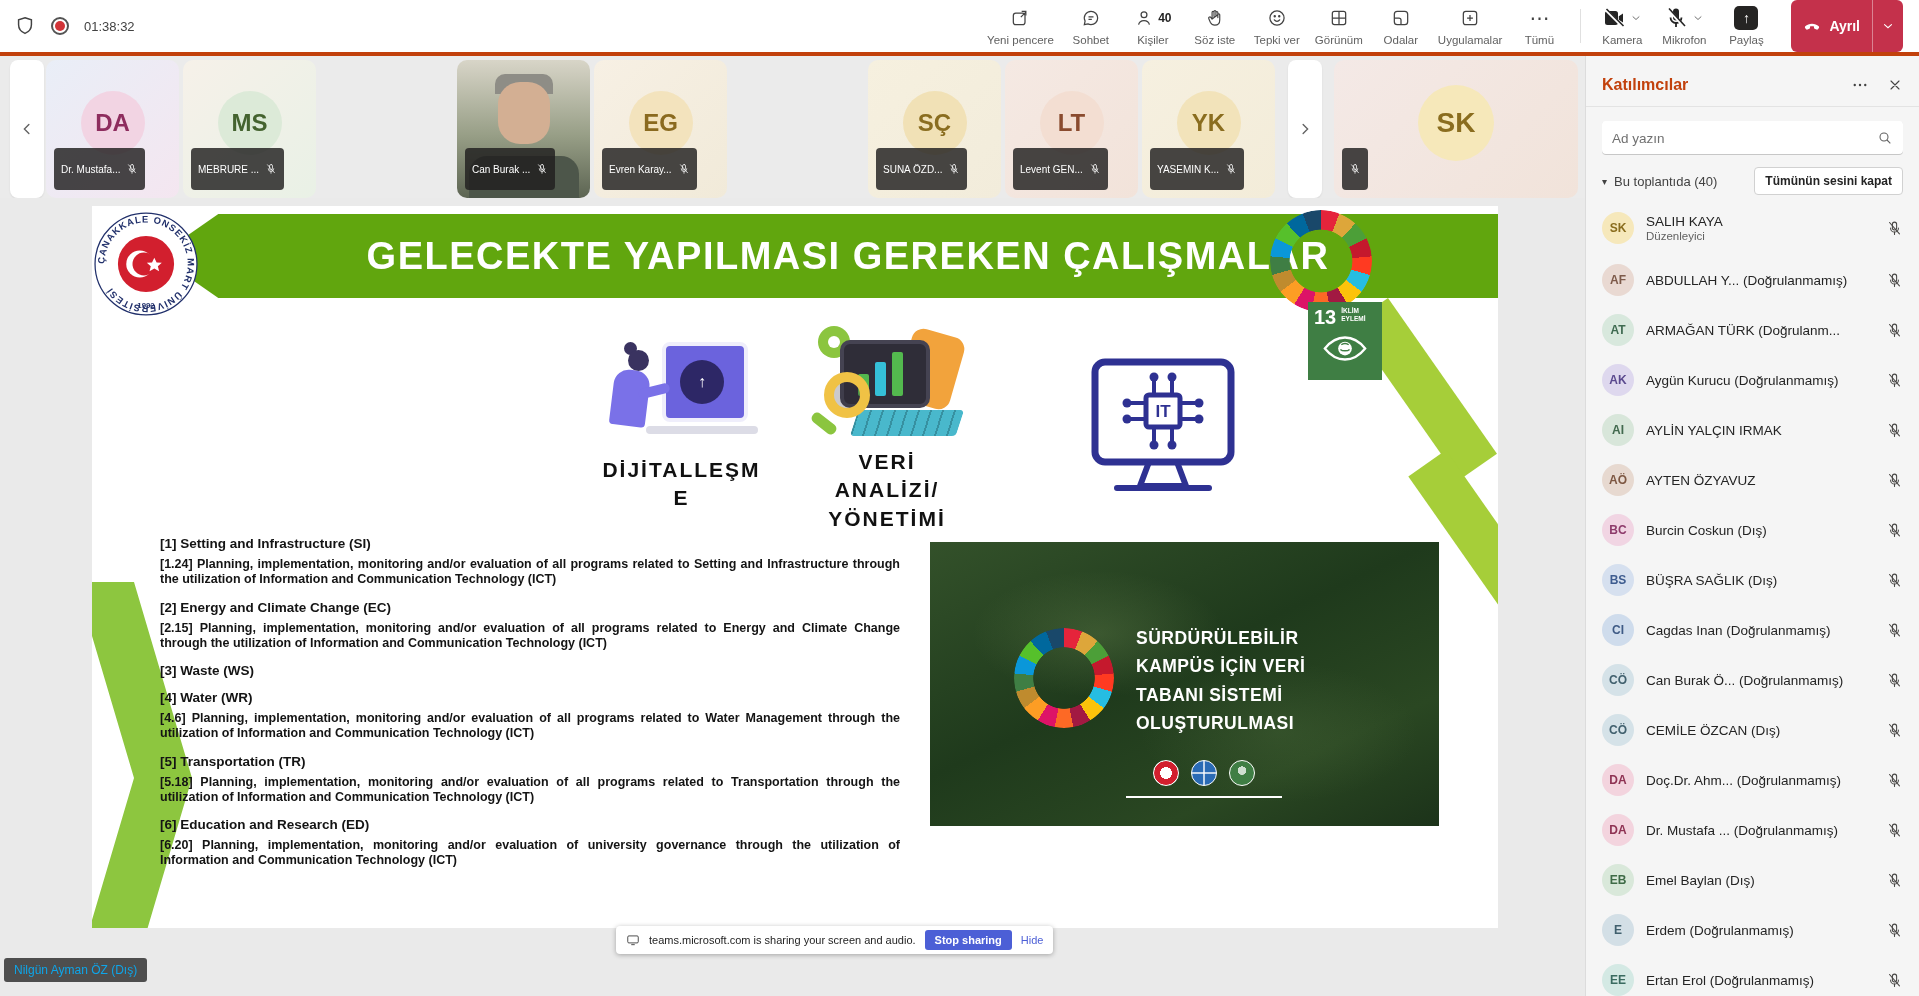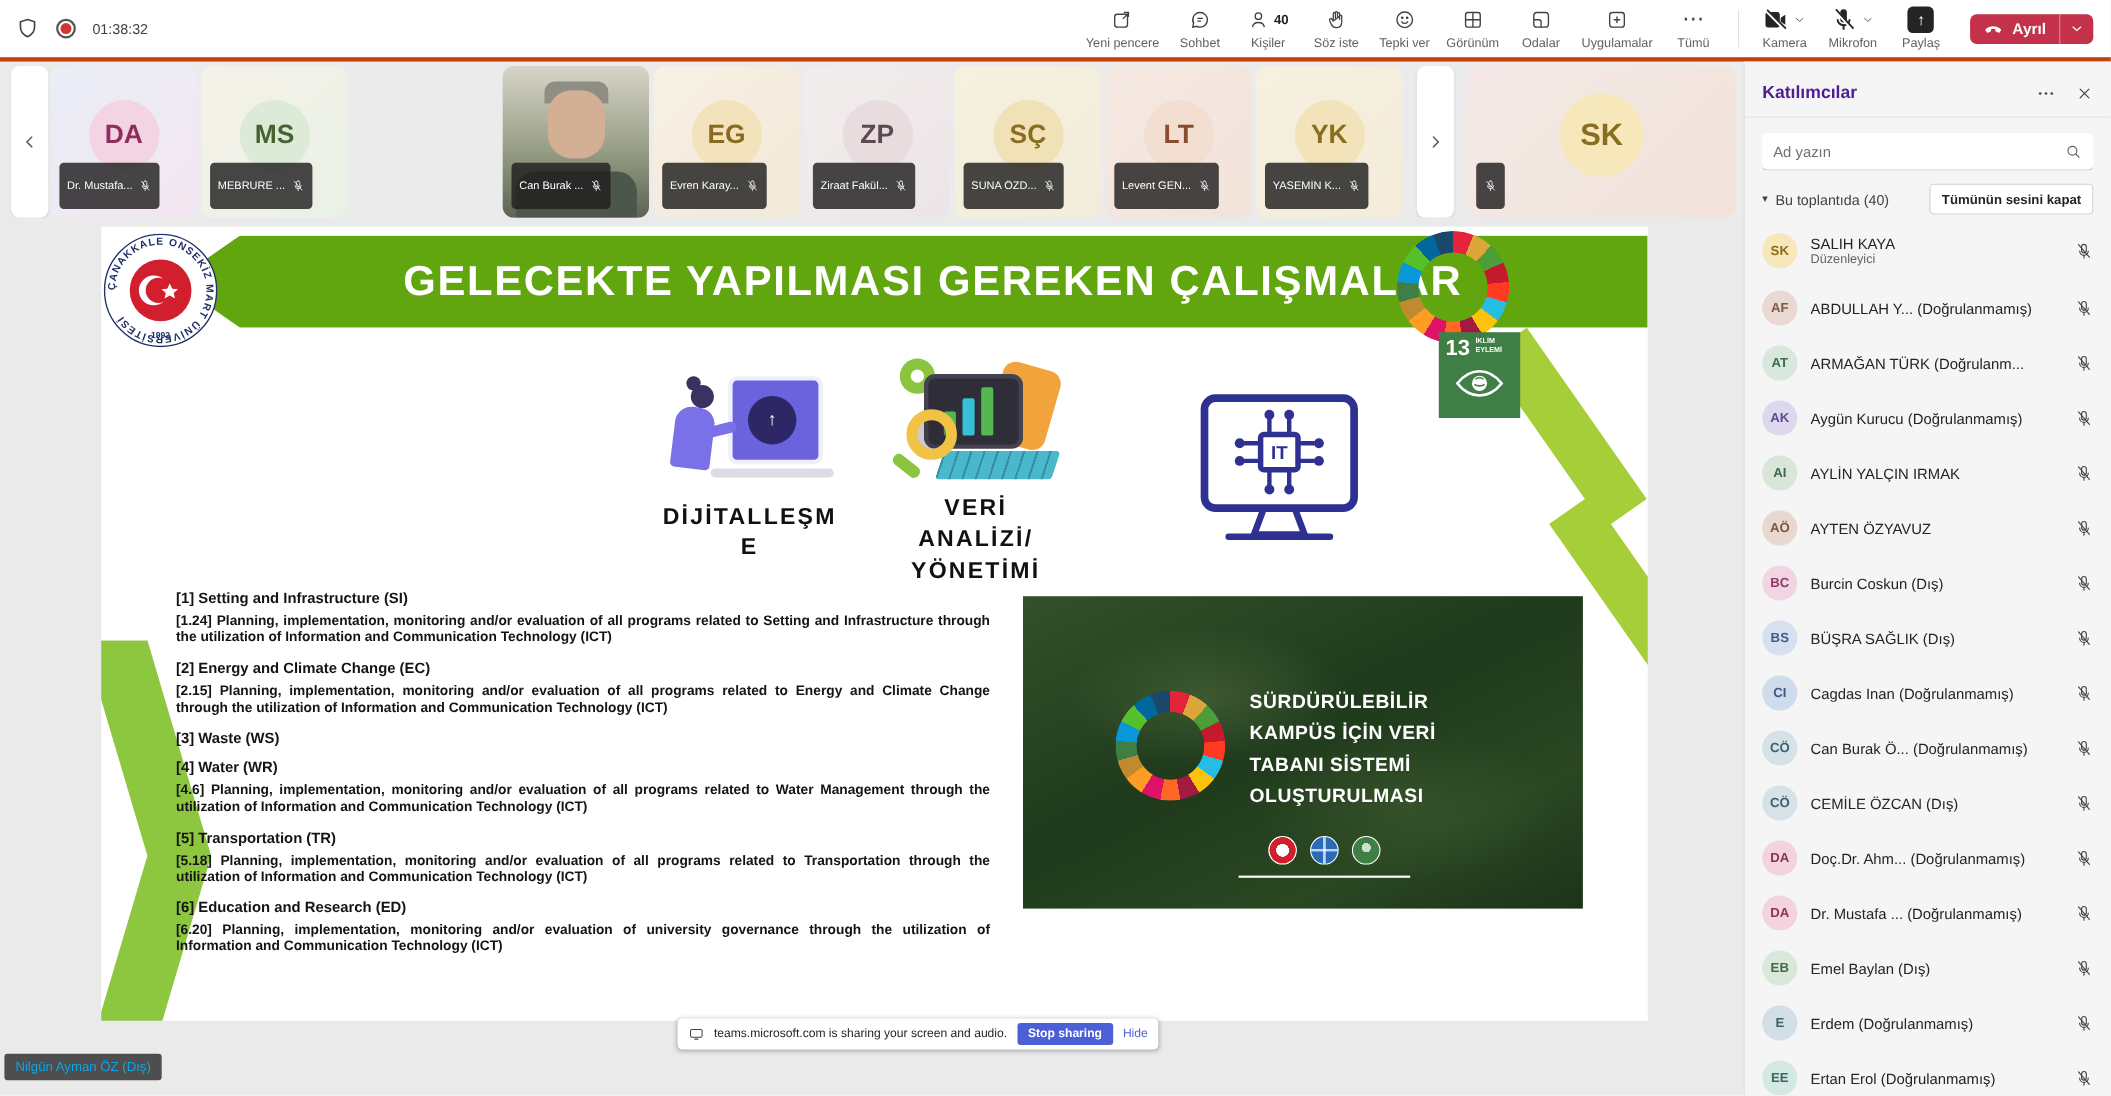--- a/index.html
+++ b/index.html
@@ -21,21 +21,21 @@
   .tbtn{display:flex;flex-direction:column;align-items:center;justify-content:center;gap:4px;min-width:62px;padding:0 6px;height:100%;cursor:pointer}
   .tbtn .tico{display:flex;align-items:center;gap:4px;color:#424242;height:24px}
   .tbtn .tlbl{font-size:11.5px;color:#616161;white-space:nowrap}
   .tbadge{font-size:12px;font-weight:bold;color:#242424}
   .more-dots{font-size:20px;color:#424242;line-height:20px}
   .more-dots::before{content:"\22EF"}
   .tb-div{width:1px;height:34px;background:#e0e0e0;margin:0 10px}
   .sharebox{width:24px;height:24px;background:#252423;border-radius:5px;color:#fff;display:flex;align-items:center;justify-content:center;font-size:14px;font-weight:bold}
   .sharebox::before{content:"\2191"}
   .chev{color:#616161}
-  .leave{display:flex;align-items:stretch;height:27px;background:#c4314b;border-radius:6px;margin:0 16px 0 14px;color:#fff;cursor:pointer;overflow:hidden}
+  .leave{display:flex;align-items:stretch;height:52px;background:#c4314b;border-radius:6px;margin:0 16px 0 14px;color:#fff;cursor:pointer;overflow:hidden}
   .leave-main{display:flex;align-items:center;gap:8px;padding:0 12px;font-size:14px;font-weight:bold}
   .leave-div{width:1px;background:rgba(255,255,255,.4)}
   .leave-chev{display:flex;align-items:center;padding:0 8px;color:#fff}
 
   
   .navbtn{position:absolute;top:60px;width:34px;height:138px;background:#fff;border:none;border-radius:8px;display:flex;align-items:center;justify-content:center;color:#616161;cursor:pointer;box-shadow:0 1px 2px rgba(0,0,0,.08)}
   .nleft{left:10px}.nright{left:1288px}
   .tile{position:absolute;top:60px;width:133px;height:138px;border-radius:10px;overflow:hidden;cursor:pointer}
   .t0{left:46px;background:linear-gradient(135deg,#e9eef7,#f4e6f0)}
   .t1{left:183px;background:linear-gradient(135deg,#f6f1e9,#e9f1e6)}
@@ -60,21 +60,21 @@
   .head-na{position:absolute;left:50%;top:58px;transform:translateX(-50%);width:58px;height:80px;background:#41342d;border-radius:26px 26px 0 0}
   .head-na::after{content:"";position:absolute;left:50%;top:16px;transform:translateX(-50%);width:34px;height:46px;background:#caa38a;border-radius:16px}
   .head-cb{position:absolute;left:50%;top:22px;transform:translateX(-50%);width:52px;height:62px;background:#d3af93;border-radius:22px}
   .head-cb::before{content:"";position:absolute;left:-2px;top:-6px;width:56px;height:22px;background:#9c9franchise;}
   .hair-cb{position:absolute;left:50%;top:14px;transform:translateX(-50%);width:58px;height:20px;background:#8e8d86;border-radius:10px 10px 0 0}
   .body-cb{position:absolute;left:50%;bottom:0;transform:translateX(-50%);width:110px;height:42px;background:#4d564a;border-radius:18px 18px 0 0}
 
   
   .panel{position:absolute;left:1585px;top:56px;width:334px;height:940px;background:#f5f5f5;border-left:1px solid #dcdcdc;overflow:hidden}
   .phead{display:flex;align-items:center;padding:20px 16px 12px}
-  .ptitle{font-size:16px;font-weight:bold;color:#4c1d95;flex:1}
+  .ptitle{font-size:16px;font-weight:bold;color:#c2410c;flex:1}
   .picon{color:#424242;cursor:pointer;margin-left:18px}
   .pdiv{height:1px;background:#e3e3e3}
   .psearch{margin:14px 16px 4px;height:34px;background:#fff;border-radius:4px;display:flex;align-items:center;padding:0 10px;cursor:text;box-shadow:inset 0 -1px 0 #c7c7c7}
   .psearch .ph{flex:1;font-size:13.5px;color:#707070}
   .psearch .sic{color:#616161}
   .psec{display:flex;align-items:center;margin:12px 16px 6px;gap:7px}
   .tri{font-size:10px;color:#424242}
   .tri::before{content:"\25BE"}
   .psec-lbl{font-size:13px;color:#424242}
   .muteall{margin-left:auto;background:#fff;border:1px solid #d1d1d1;border-radius:4px;font-size:12px;font-weight:bold;color:#242424;padding:6px 10px;cursor:pointer;font-family:inherit}
@@ -421,29 +421,20 @@
   </div>
   <div class="tile t4">
     <span class="tav" style="background:#f3e3bd;color:#8a6a1f">EG</span>
     <span class="tchip">
         <span>Evren Karay...</span>
         <svg class="icmic">
           <use href="#i-mic-off"></use>
         </svg>
       </span>
   </div>
-  <div class="tile t5">
-    <span class="tav" style="background:#e8dcdf;color:#5c4a4f">ZP</span>
-    <span class="tchip">
-        <span>Ziraat Fakül...</span>
-        <svg class="icmic">
-          <use href="#i-mic-off"></use>
-        </svg>
-      </span>
-  </div>
   <div class="tile t6">
     <span class="tav" style="background:#f1e1b6;color:#8a6d1f">SÇ</span>
     <span class="tchip">
         <span>SUNA ÖZD...</span>
         <svg class="icmic">
           <use href="#i-mic-off"></use>
         </svg>
       </span>
   </div>
   <div class="tile t7">

